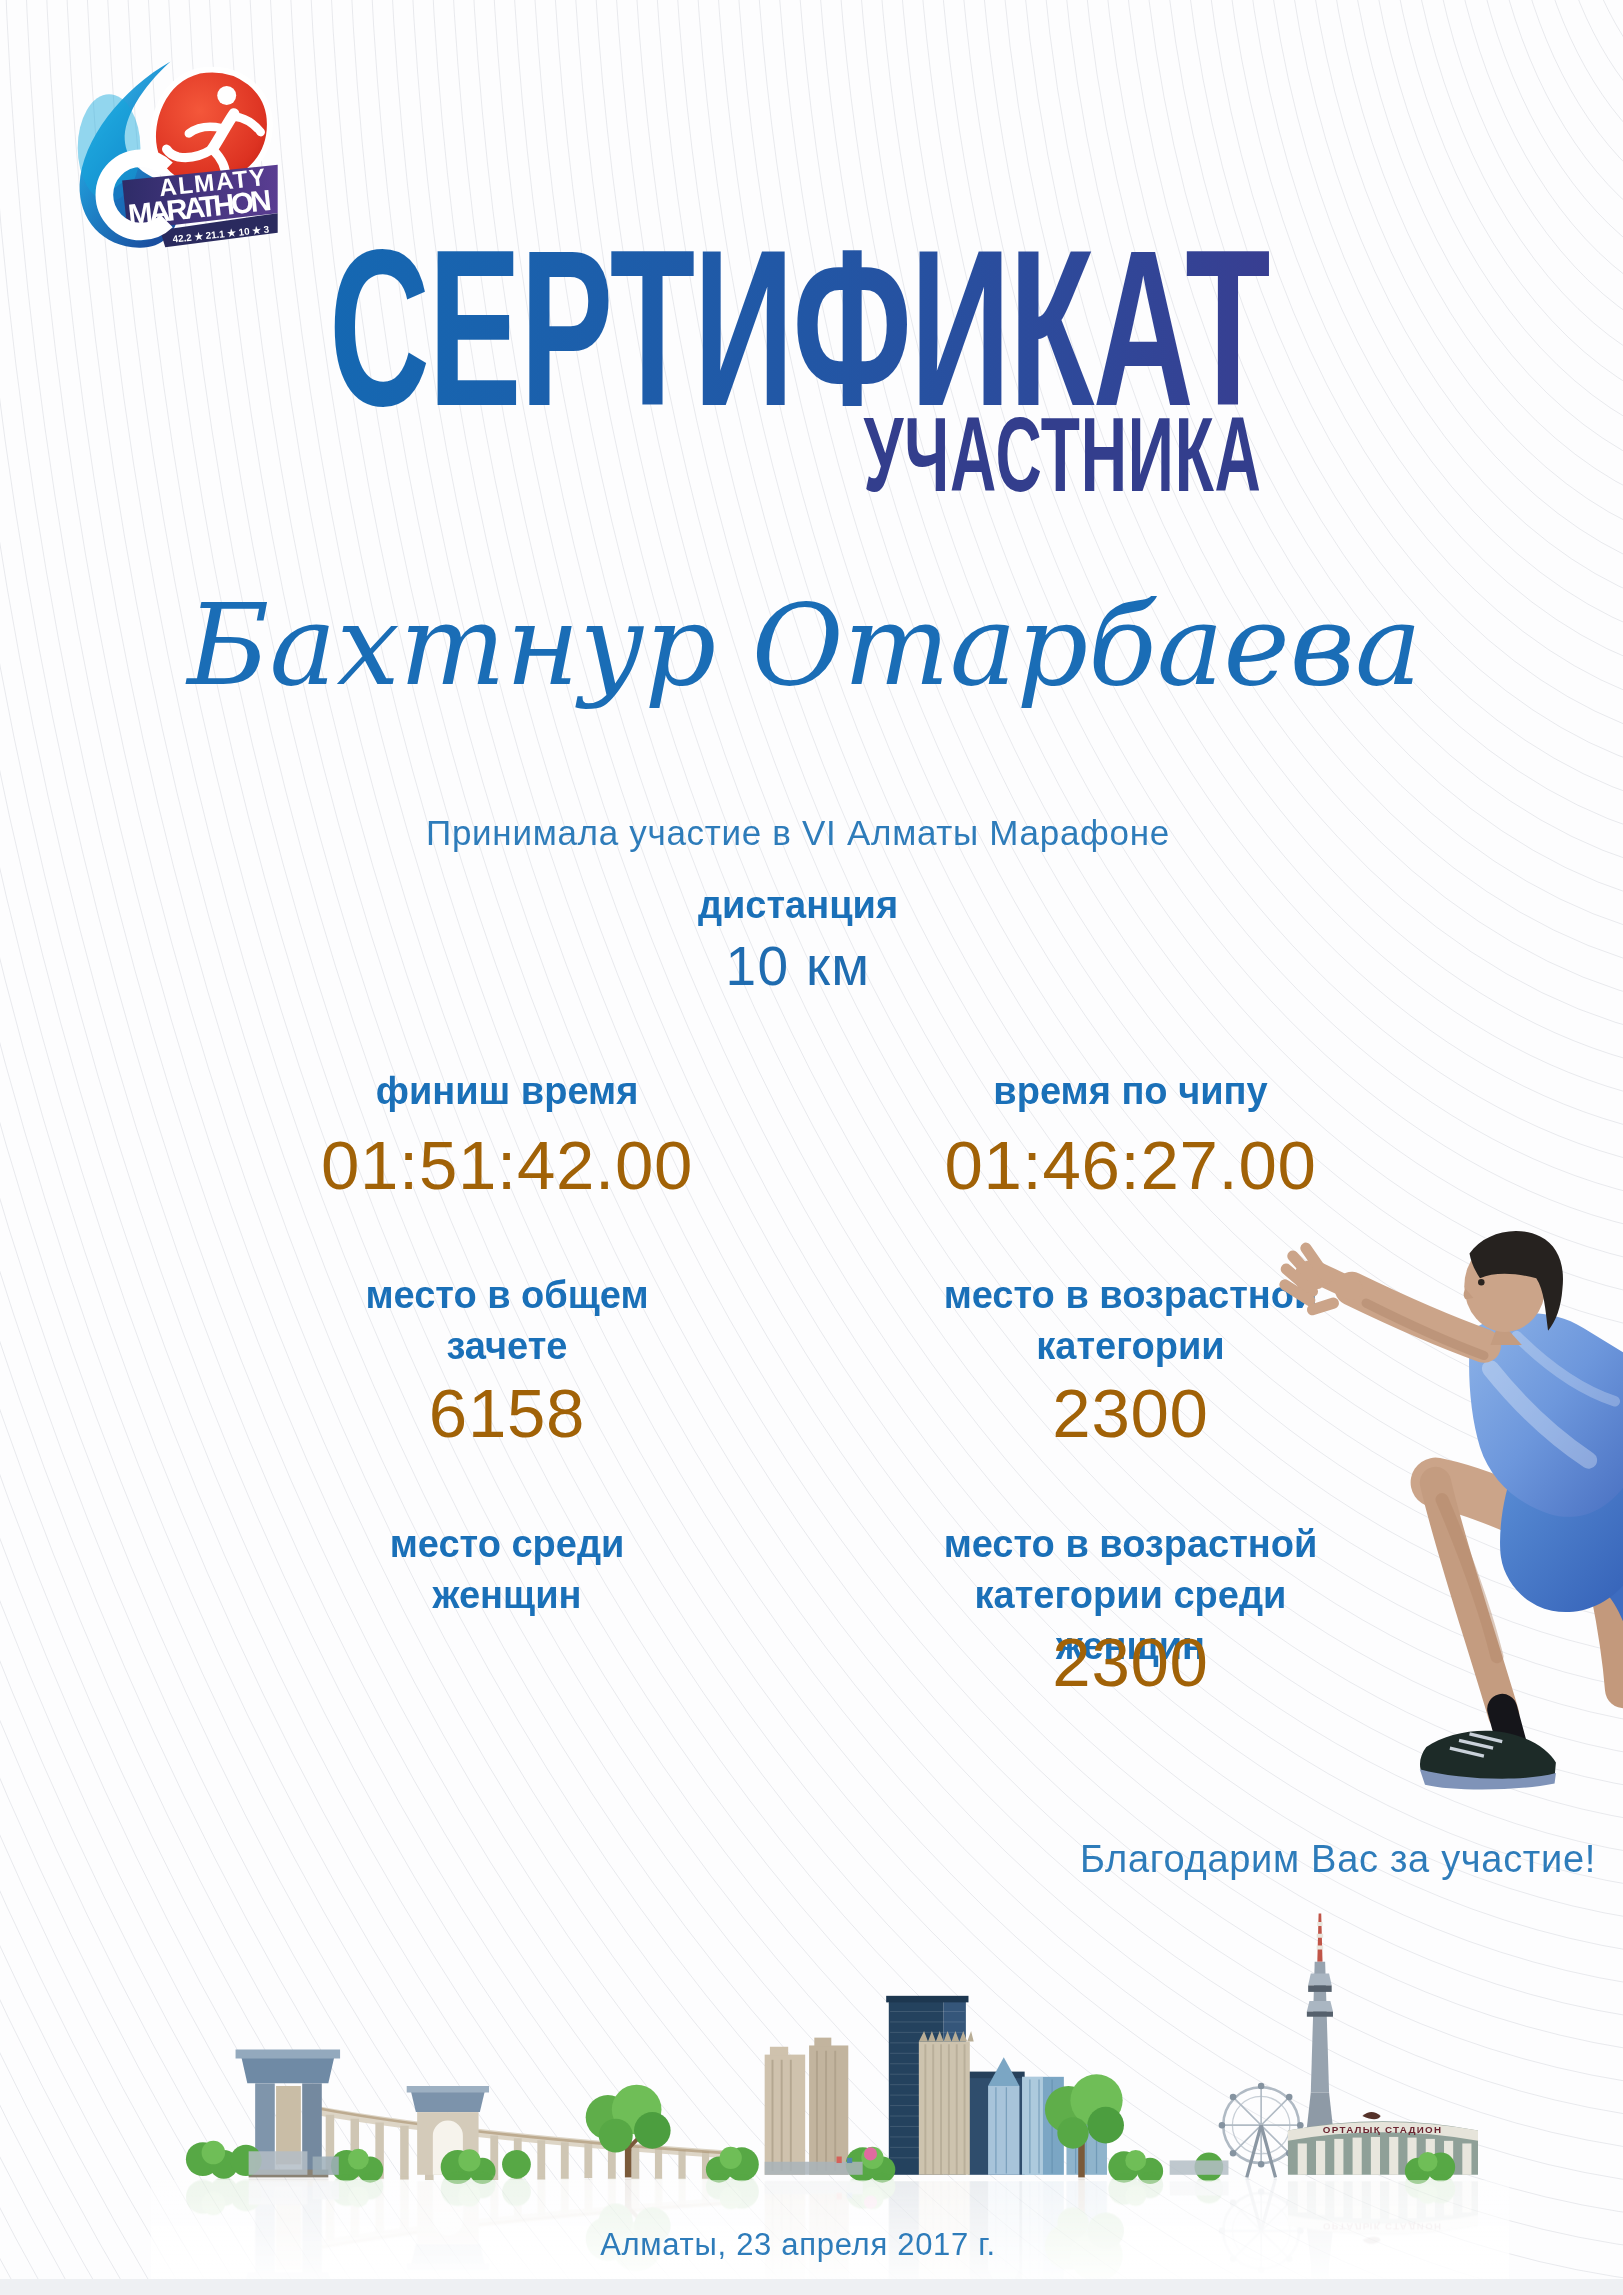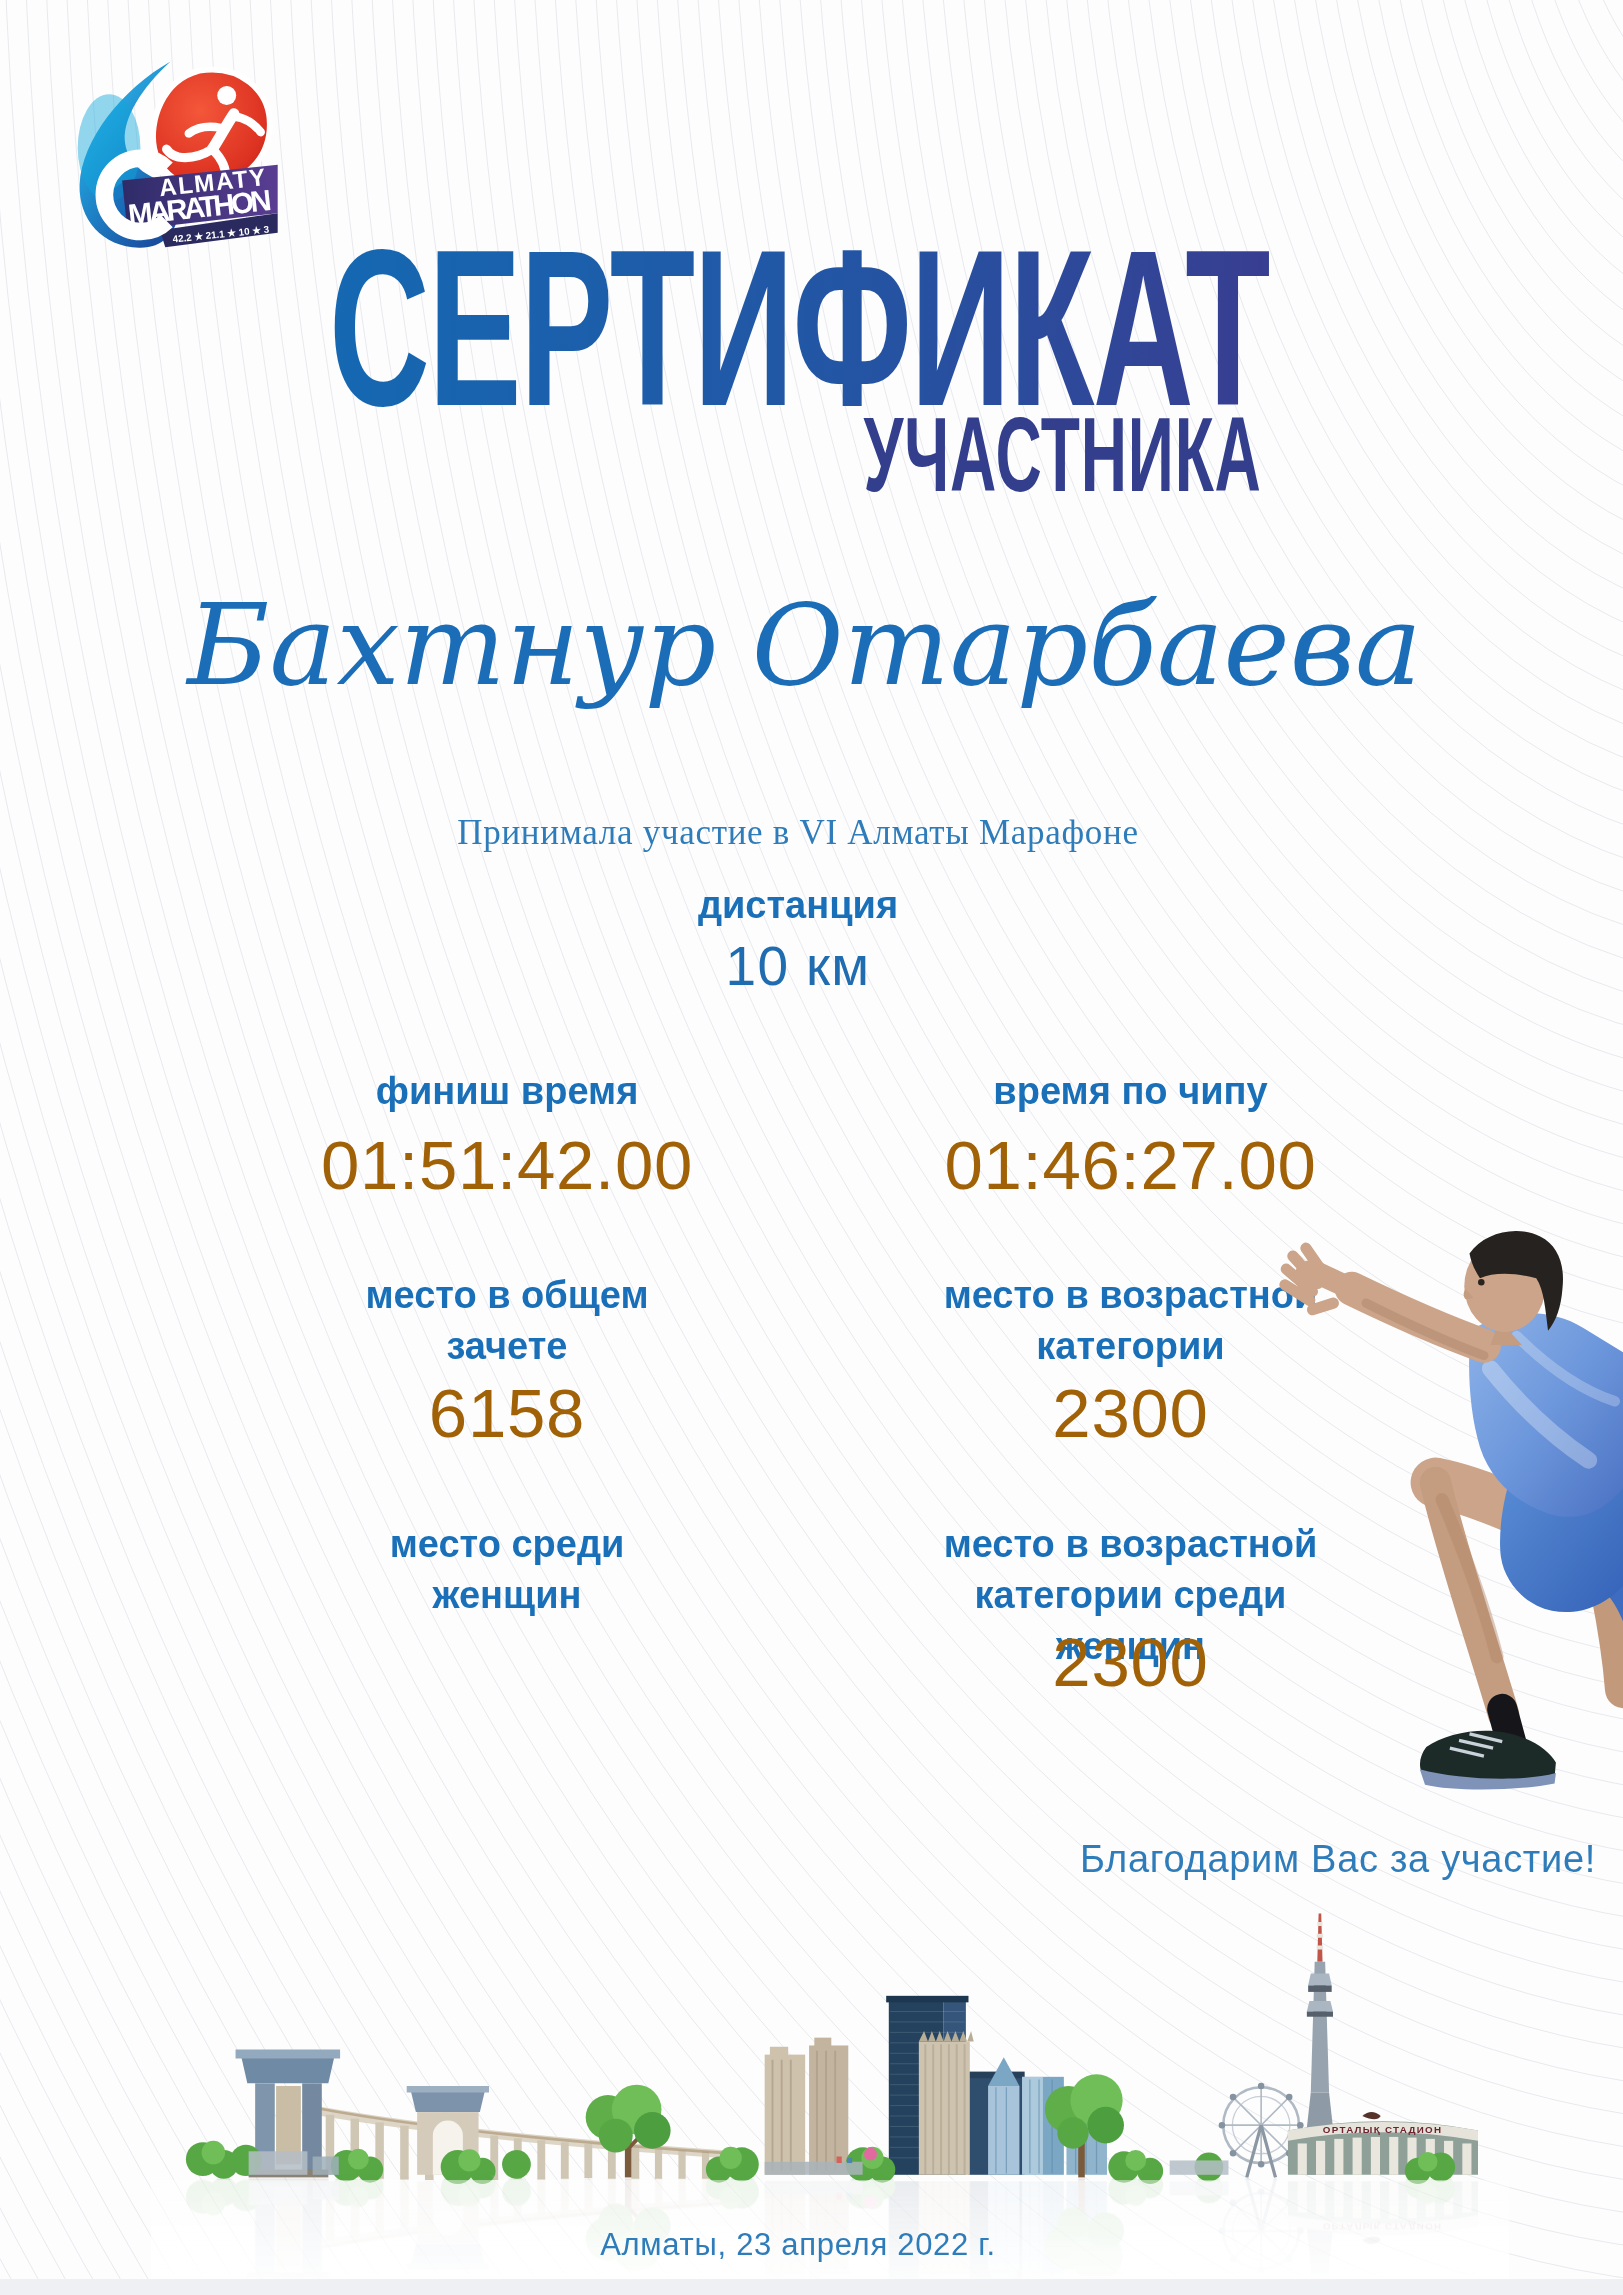--- a/index.html
+++ b/index.html
@@ -12,21 +12,21 @@
   
   .title{left:329px;top:230px;font-size:222px;line-height:196px;font-weight:bold;white-space:nowrap;
          transform:scaleX(0.63);transform-origin:left top;letter-spacing:-2.6px;
          background:linear-gradient(90deg,#1568b2 0%,#2355a4 55%,#383e91 100%);
          -webkit-background-clip:text;background-clip:text;color:transparent;}
   .subtitle{right:361px;top:402px;font-size:105px;line-height:105px;font-weight:bold;white-space:nowrap;
          transform:scaleX(0.61);transform-origin:right top;color:#333e8d;letter-spacing:1.3px;}
   
   .name{left:0;width:1609px;top:570px;text-align:center;font-family:"DejaVu Serif",serif;font-style:italic;
         font-size:112px;line-height:150px;color:#1a6db6;}
-  .participation{left:0;width:1596px;top:813px;text-align:center;font-size:35px;color:#2e7cba;letter-spacing:0.7px;font-family:Liberation Serif, serif;}
+  .participation{left:0;width:1596px;top:813px;text-align:center;font-size:35px;color:#2e7cba;letter-spacing:0.7px;}
   
   .dist-label{left:0;width:1596px;top:884px;text-align:center;font-size:38px;font-weight:bold;color:#1a70b8;}
   .dist-value{left:0;width:1596px;top:934px;text-align:center;font-size:55px;color:#1f6cb0;letter-spacing:1.3px;}
   
   .cell{position:absolute;text-align:center;}
   .c-left{left:278px;width:458px;}
   .c-right{left:836px;width:589px;}
   .res-label{font-size:38px;line-height:51px;font-weight:bold;color:#1a70b8;text-decoration:underline;}
   .res-label .w{display:inline-block;}
   .c-left .w{max-width:307px;}
@@ -452,17 +452,17 @@
         <rect x="1560" y="414" width="90" height="22" fill="#b4bec6"></rect>
         <rect x="248" y="408" width="40" height="28" fill="#9fb0ba"></rect>
         <rect x="1050" y="408" width="8" height="10" fill="#d9534f"></rect>
           <rect x="1066" y="410" width="8" height="8" fill="#4d7ec0"></rect>
       </g>
     </g>
     <use href="#sky" transform="matrix(1,0,0,-1,0,882)" opacity="0.17"></use>
     <rect x="0" y="444" width="2080" height="176" fill="url(#fadeRef)"></rect>
   </svg>
 
-  <div class="abs date">Алматы, 23 апреля 2022 г.</div>
+  <div class="abs date">Алматы, 23 апреля 2017 г.</div>
 
   <div class="abs bottom-strip"></div>
 </div>
 
 
 </body></html>

